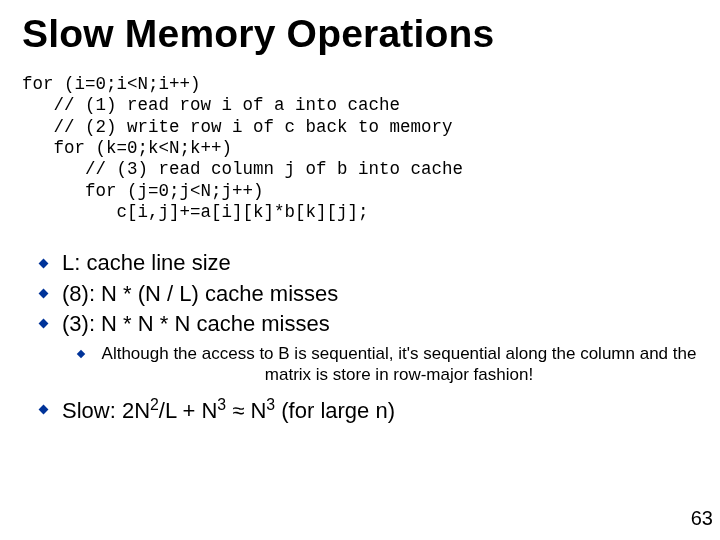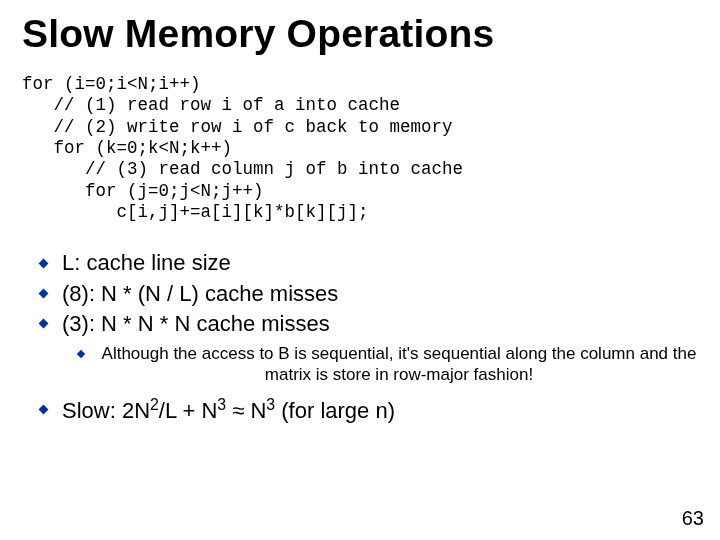--- a/index.html
+++ b/index.html
@@ -73,21 +73,21 @@
     position: absolute;
     left: 56px;
     top: 0.42em;
     width: 6px;
     height: 6px;
     background: #003399;
     transform: rotate(45deg);
   }
   .page-num {
     position: absolute;
-    right: 16px;
+    right: 7px;
     bottom: 10px;
     font-size: 20px;
     color: #000;
   }
   sup { font-size: 0.72em; }
 </style>
 </head>
 <body>
 <div class="slide">
 

